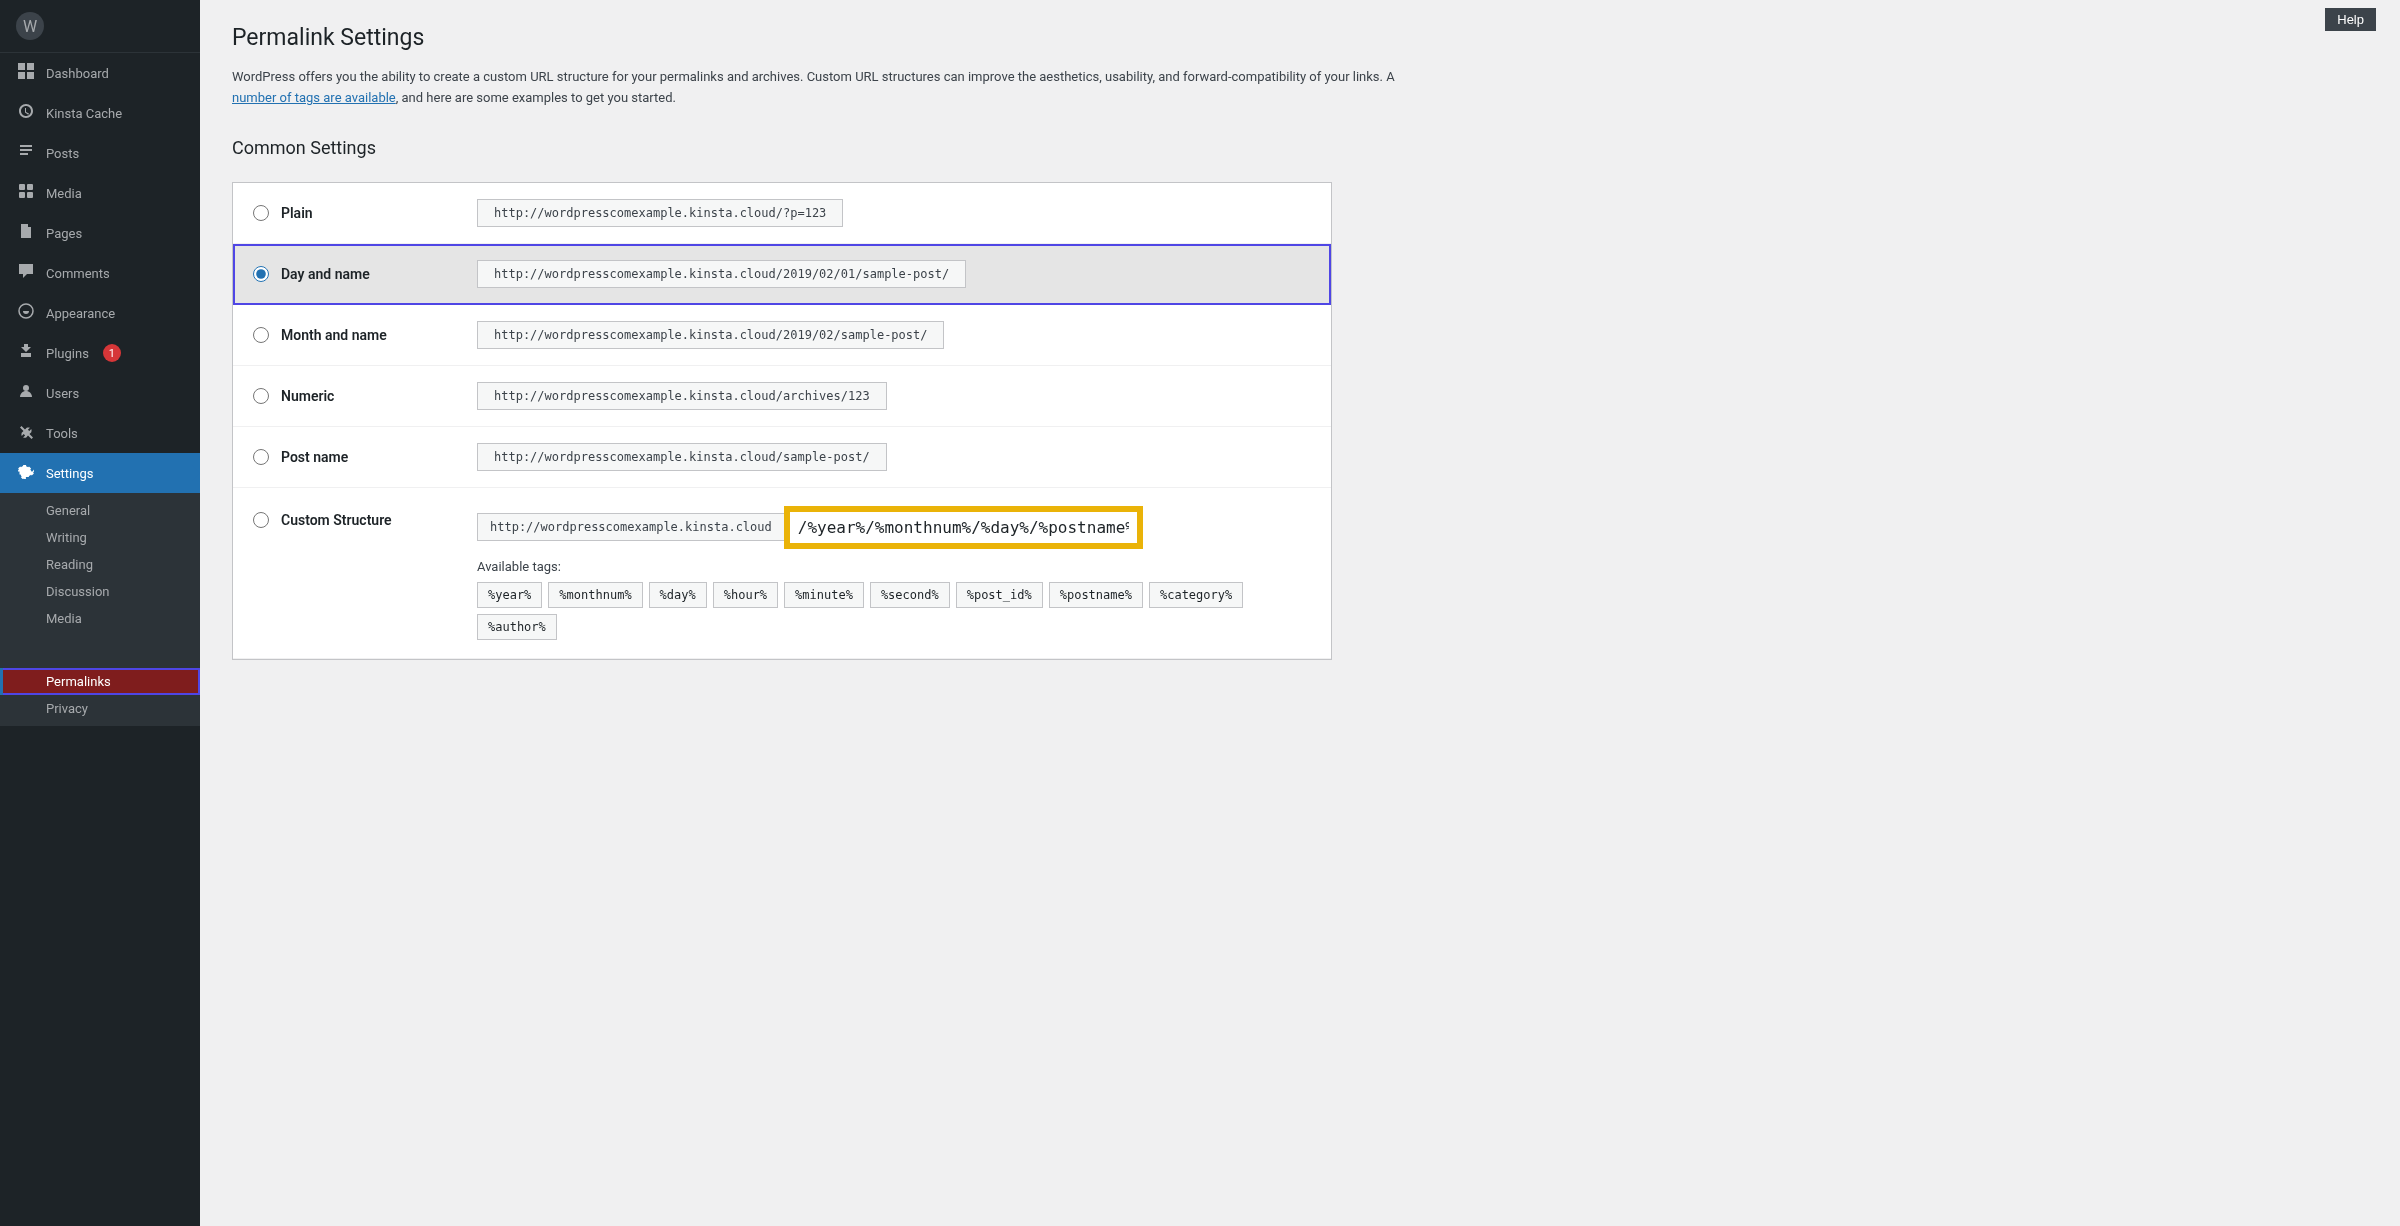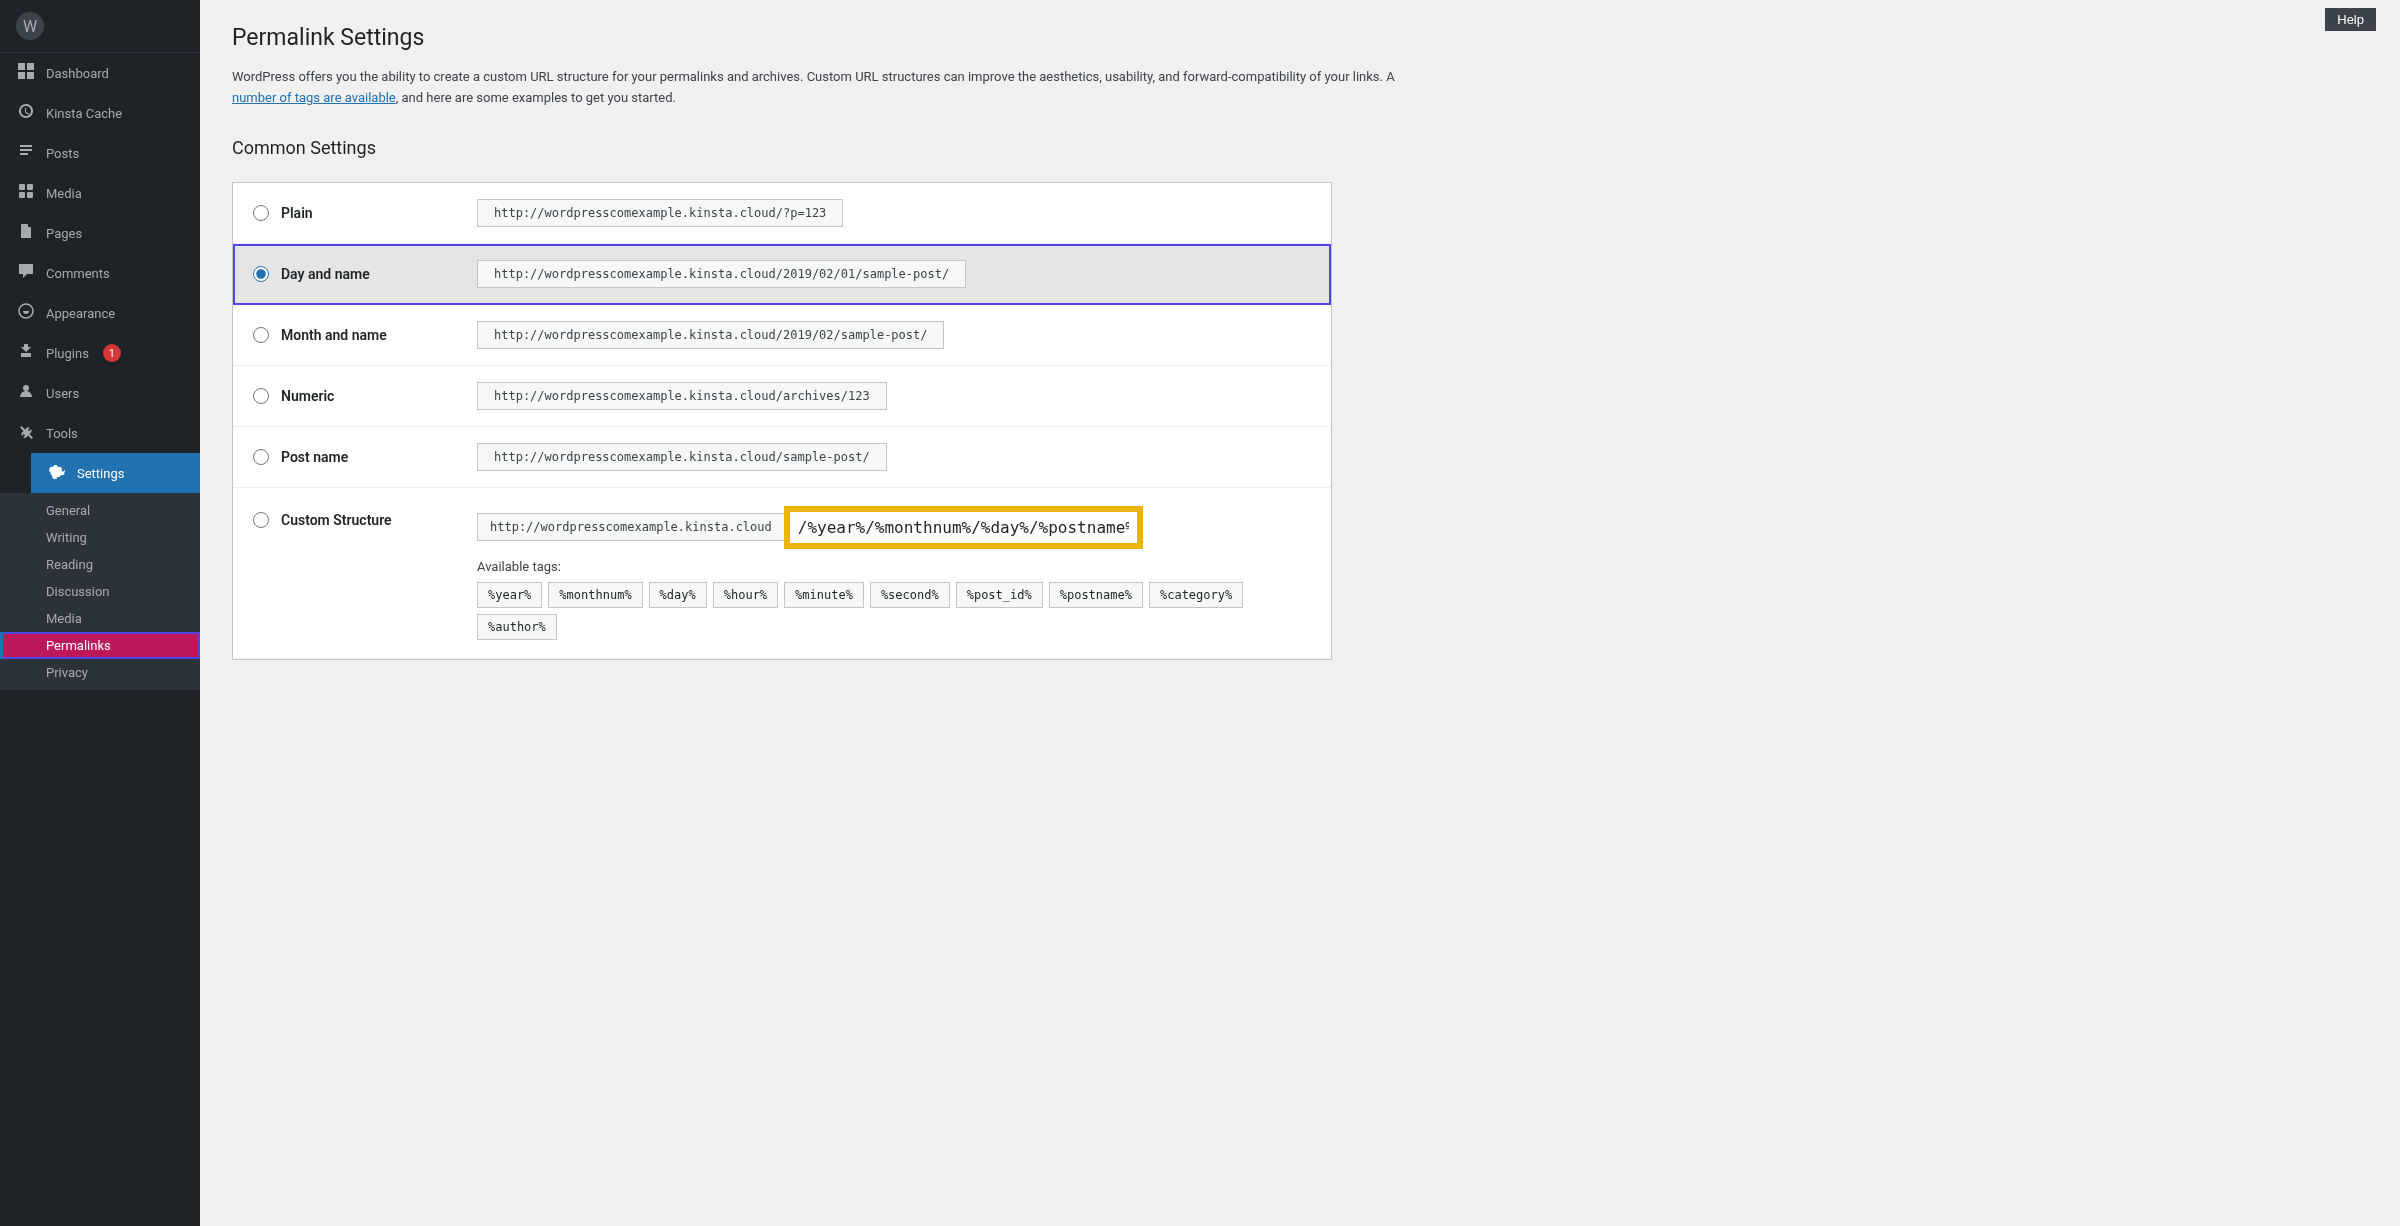--- a/index.html
+++ b/index.html
@@ -55,21 +55,20 @@
       padding: 10px 16px;
       color: #a7aaad;
       cursor: pointer;
       font-size: 13px;
       text-decoration: none;
       position: relative;
     }
     .sidebar-nav-item.active {
       background: #2271b1;
       color: #fff;
-      margin-left: 31px;
     }
     .sidebar-nav-item .nav-icon {
       width: 20px;
       text-align: center;
       font-size: 16px;
       flex-shrink: 0;
     }
 
     .sidebar-badge {
       background: #d63638;
@@ -91,22 +90,23 @@
     .sidebar-submenu-item {
       display: block;
       padding: 6px 16px 6px 46px;
       color: #a7aaad;
       cursor: pointer;
       font-size: 13px;
       text-decoration: none;
     }
     .sidebar-submenu-item.active {
       color: #fff;
-      background: #be185d;
+      background: #7f1d1d;
       position: relative;
+      margin-top: 36px;
     }
     .sidebar-submenu-item.active::before {
       content: '';
       position: absolute;
       left: 0;
       top: 0;
       bottom: 0;
       width: 3px;
       background: #2271b1;
     }

